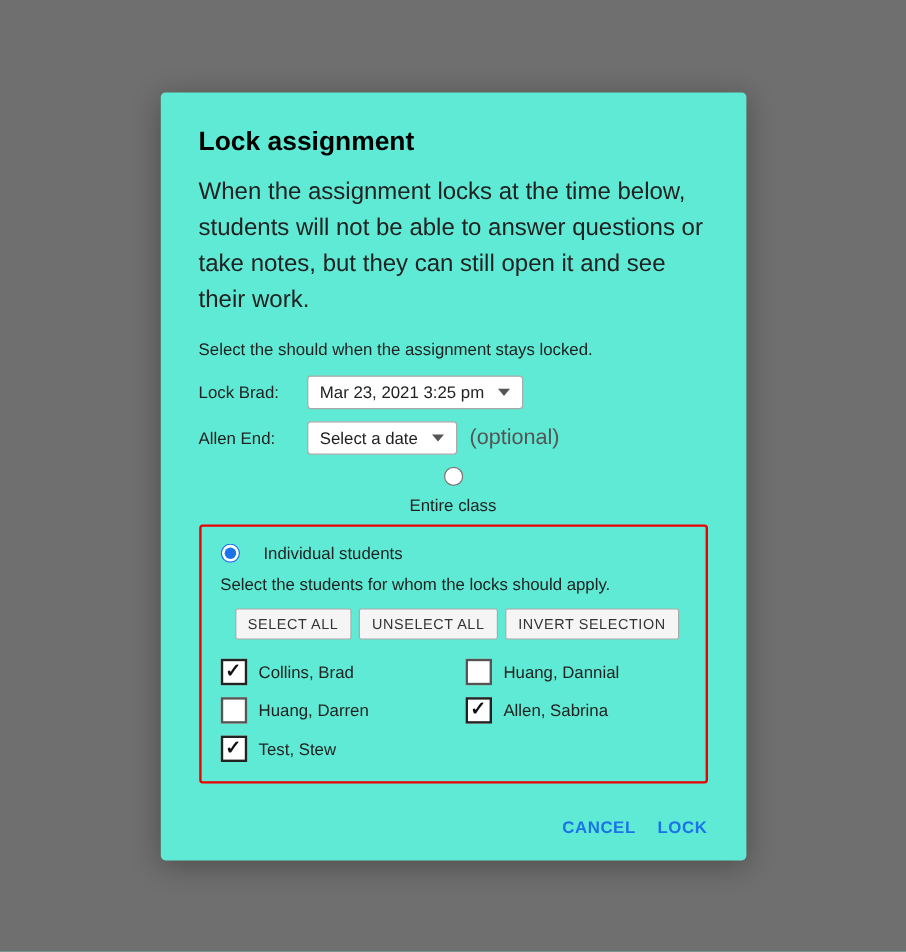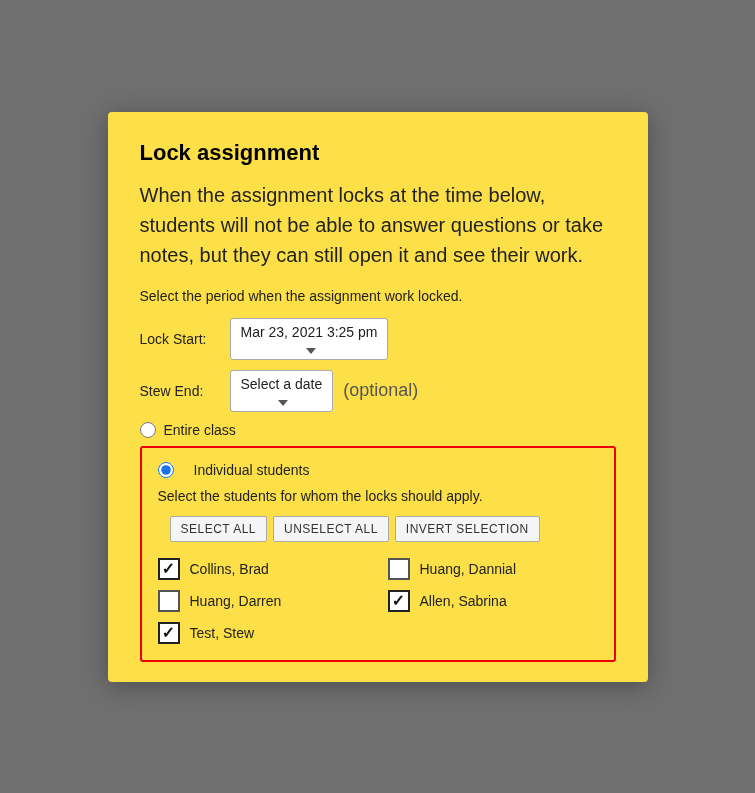--- a/index.html
+++ b/index.html
@@ -27,23 +27,23 @@
       position: absolute;
       inset: 0;
       background: rgba(100,100,100,0.55);
       z-index: 1;
       display: flex;
       align-items: center;
       justify-content: center;
     }
 
     .modal {
-      background: #fde047;
+      background: #5eead4;
       border-radius: 4px;
-      width: 540px;
+      width: 488px;
       padding: 28px 32px 20px 32px;
       position: relative;
       z-index: 2;
       box-shadow: 0 4px 24px rgba(0,0,0,0.3);
     }
 
     .modal-title {
       font-size: 22px;
       font-weight: bold;
       margin-bottom: 14px;
@@ -79,21 +79,20 @@
       display: inline-flex;
       align-items: center;
       border: 1.5px solid #aaa;
       border-radius: 3px;
       padding: 5px 10px;
       font-size: 14px;
       cursor: pointer;
       background: #fff;
       color: #222;
       gap: 8px;
-      flex-direction: column;
     }
 
     .chevron-down {
       display: inline-block;
       width: 0;
       height: 0;
       border-left: 5px solid transparent;
       border-right: 5px solid transparent;
       border-top: 6px solid #555;
       margin-left: 4px;
@@ -110,20 +109,21 @@
       margin-top: 6px;
     }
 
     .radio-row {
       display: flex;
       align-items: center;
       margin-bottom: 6px;
       gap: 8px;
       font-size: 14px;
       color: #222;
+      flex-direction: column;
     }
 
     .radio-input {
       width: 16px;
       height: 16px;
       accent-color: #1a73e8;
       cursor: pointer;
     }
 
     .individual-section {
@@ -246,32 +246,32 @@
 <body>
 
 <div class="bg-blur"></div>
 <div class="modal-overlay">
   <div class="modal">
 
     <div class="modal-title">Lock assignment</div>
 
     <div class="modal-desc">When the assignment locks at the time below, students will not be able to answer questions or take notes, but they can still open it and see their work.</div>
 
-    <div class="modal-subtext">Select the period when the assignment work locked.</div>
+    <div class="modal-subtext">Select the should when the assignment stays locked.</div>
 
     <div class="date-row">
-      <span class="date-label">Lock Start:</span>
+      <span class="date-label">Lock Brad:</span>
       <button class="date-dropdown">
         <span>Mar 23, 2021 3:25 pm</span>
         <span class="chevron-down"></span>
       </button>
     </div>
 
     <div class="date-row">
-      <span class="date-label">Stew End:</span>
+      <span class="date-label">Allen End:</span>
       <button class="date-dropdown">
         <span>Select a date</span>
         <span class="chevron-down"></span>
       </button>
       <span class="optional-text">(optional)</span>
     </div>
 
     <div class="radio-group">
       <div class="radio-row">
         <input type="radio" class="radio-input" name="lock-scope" id="entire-class" style="">
@@ -323,15 +323,19 @@
         </div>
         <div class="student-row">
           <div class="checkbox-wrapper checked">
             <span class="checkmark">✓</span>
           </div>
           <span>Test, Stew</span>
         </div>
       </div>
     </div>
 
+    <div class="modal-footer">
+      <button class="btn-cancel">CANCEL</button>
+      <button class="btn-lock">LOCK</button>
+    </div>
 
   </div>
 </div>
 
 </body></html>

